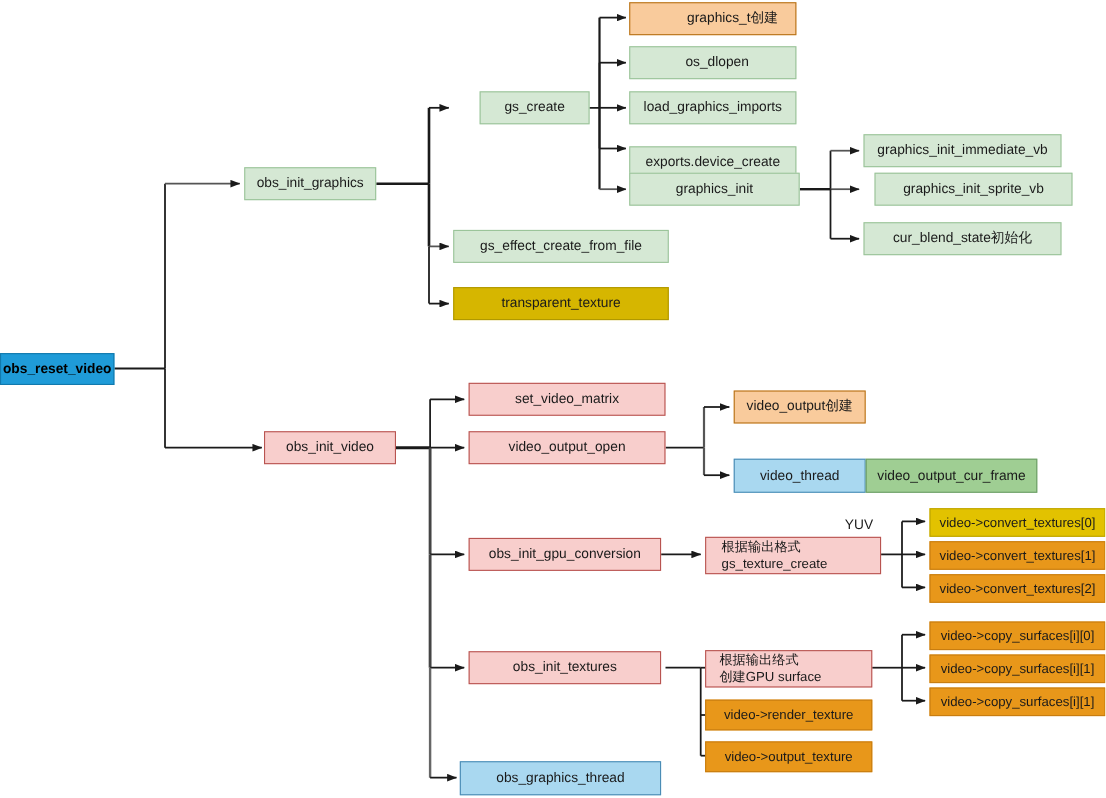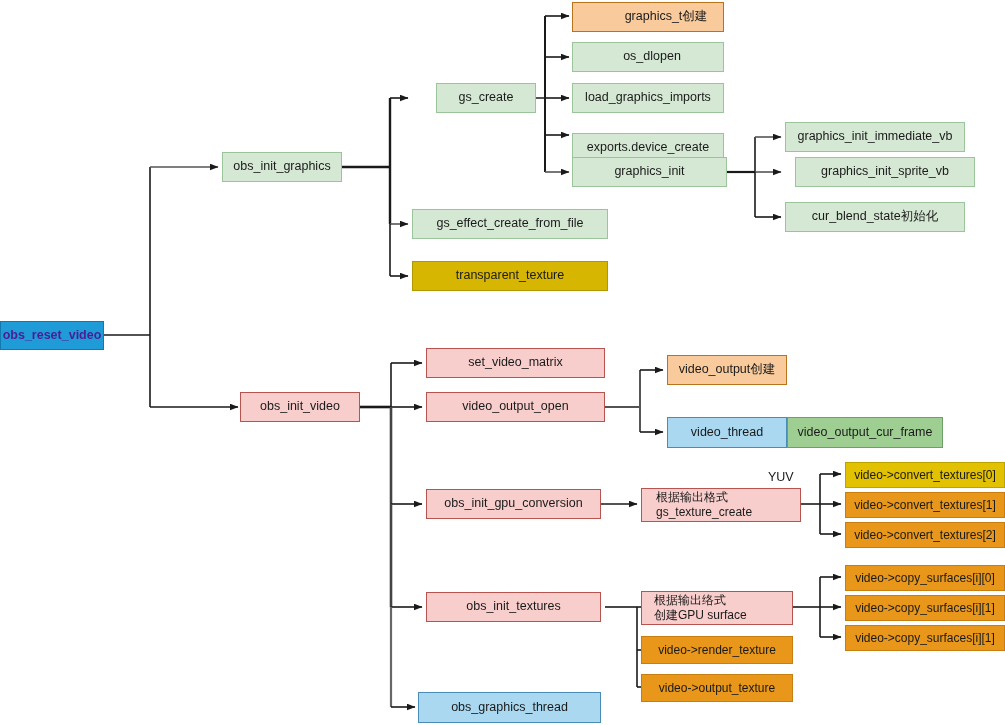--- a/index.html
+++ b/index.html
@@ -16,21 +16,21 @@
     line-height:1.25;
     color:#1a1a1a;
     border:1px solid #777;
     white-space:pre-line;
     padding:0 4px;
   }
   .node.green{background:#d5e8d4;border-color:#9bc49a;}
   .node.pink{background:#f8cecc;border-color:#b85450;}
   .node.orange{background:#f9cb9c;border-color:#b8741a;}
   .node.blue{background:#a9d8f0;border-color:#4a8cb5;}
-  .node.darkblue{background:#1f9bd8;border-color:#1279ad;color:#4c1d95;}
+  .node.darkblue{background:#1f9bd8;border-color:#1279ad;color:#000000;}
   .node.yellow{background:#d6b600;border-color:#b09800;}
   .node.amber{background:#e2c200;border-color:#bda300;}
   .node.deeporange{background:#e8971a;border-color:#c87d10;}
   .node.lightgreen{background:#9fce93;border-color:#6f9f68;}
   .label{
     position:absolute;
     font-size:12.5px;
     color:#1a1a1a;
     white-space:nowrap;
   }

